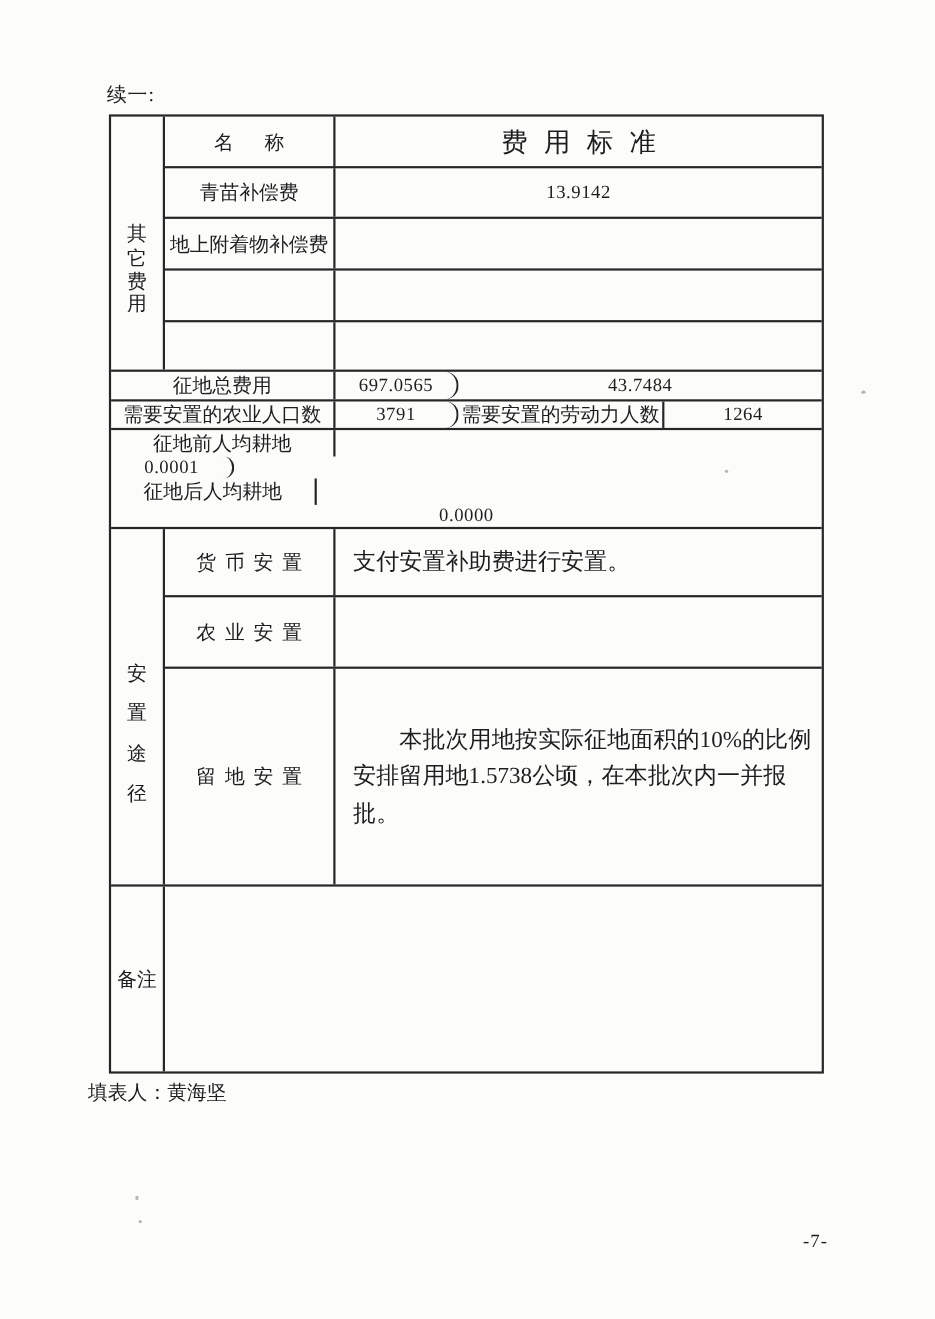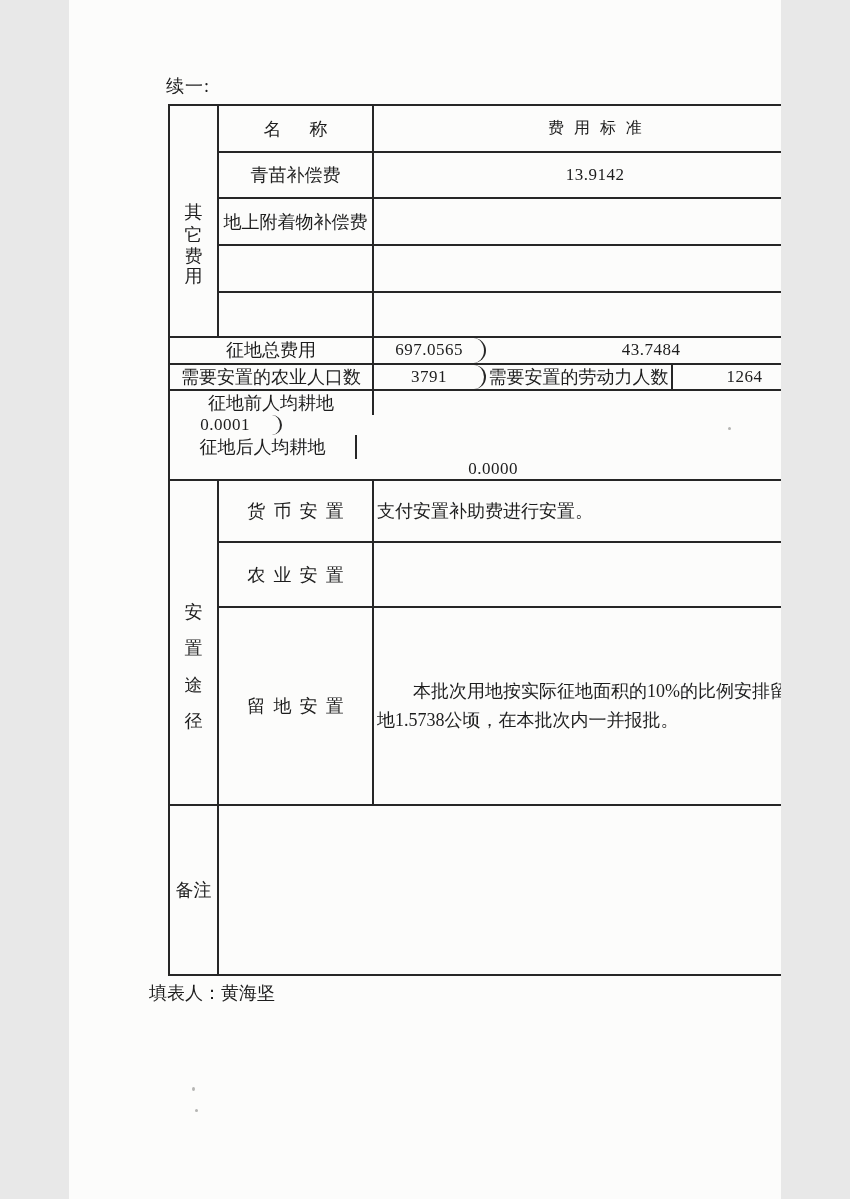--- a/index.html
+++ b/index.html
@@ -1,19 +1,19 @@
 <!DOCTYPE html>
 <html><head>
 <meta charset="utf-8">
 <style>
   * { box-sizing: border-box; }
   html,body { margin:0; padding:0; background:#e8e8e8; }
   .page {
     position: relative;
-    width: 712px; height: 1199px;
+    width: 850px; height: 1199px;
     margin: 0 auto;
     background: #fcfcfb;
     font-family: "Liberation Serif", "DejaVu Serif", serif;
     color: #1d1d1d;
     overflow: hidden;
   }
   .cont-label {
     position: absolute; left: 97px; top: 74px;
     font-size: 18px; letter-spacing: 1px;
   }
@@ -75,22 +75,22 @@
     display: flex; align-items: center; justify-content: center;
     font-size: 18px;
   }
   .num { font-size: 17px; letter-spacing: .5px; border-radius: 23px; }
 
   
   .rc-1 { height: 62px; }
   .rc-2 { height: 65px; }
   .content-cell {
     flex: 1; display: flex; align-items: center;
-    font-size: 18px; line-height: 1.6;
-    padding: 0 8px 0 3px;
+    font-size: 21px; line-height: 1.6;
+    padding: 0 8px 0 16px;
   }
   .content-cell .para { text-indent: 2em; margin: 0; }
 
   
   .ls-xl { letter-spacing: 1.55em; margin-right: -1.55em; }
   .ls-lg { letter-spacing: .62em;  margin-right: -.62em; }
   .ls-md { letter-spacing: .45em;  margin-right: -.45em; }
 
   
   .remarks-label-cell {
@@ -125,21 +125,21 @@
     <div class="sec sec-a sec-border">
       <div class="vcell">
         <span class="vtext">其它费用</span>
       </div>
       <div class="rows-col">
         <div class="row ra-header">
           <div class="name-cell">
             <span class="ls-xl">名称</span>
           </div>
           <div class="val-cell">
-            <span class="ls-lg" style="font-size:16px">费用标准</span>
+            <span class="ls-lg" style="font-size:24px">费用标准</span>
           </div>
         </div>
         <div class="row ra-1">
           <div class="name-cell">青苗补偿费</div>
           <div class="val-cell">13.9142</div>
         </div>
         <div class="row ra-2">
           <div class="name-cell">地上附着物补偿费</div>
           <div class="val-cell"></div>
         </div>

